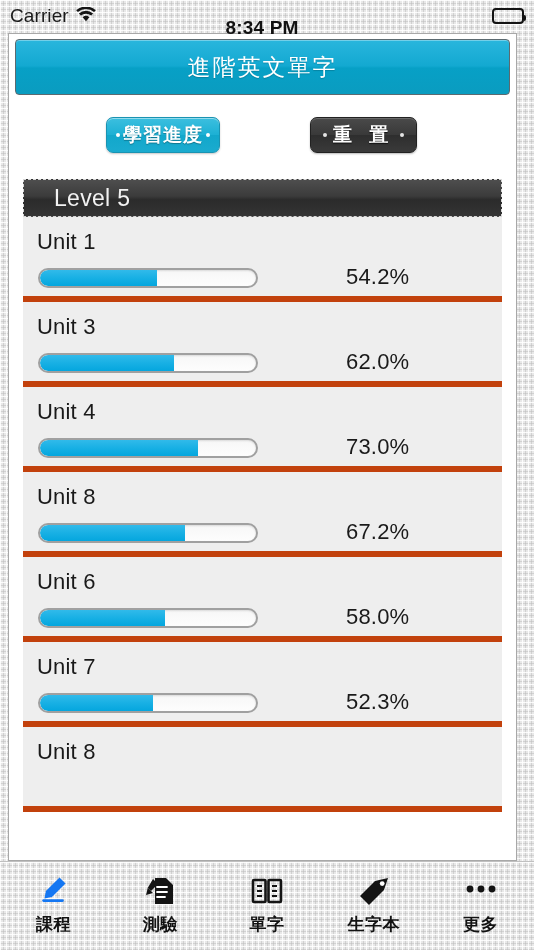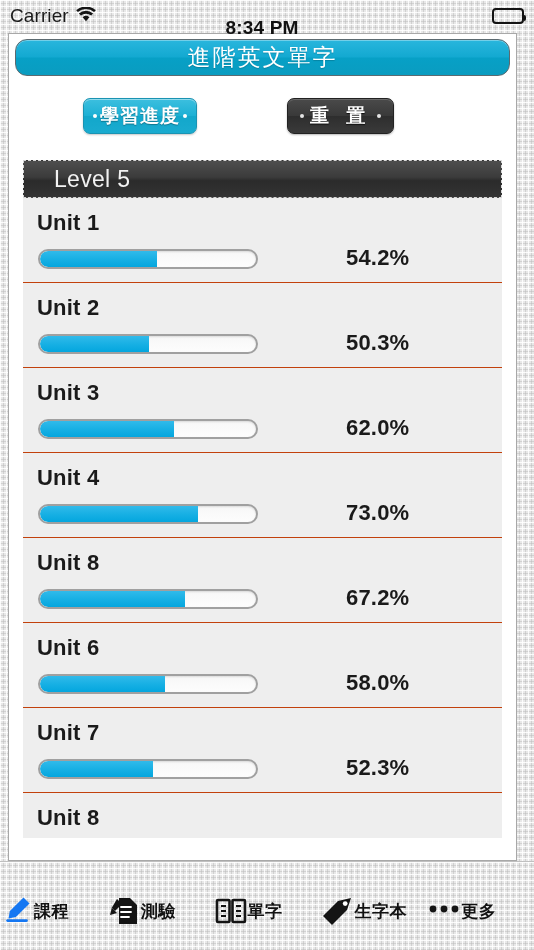--- a/index.html
+++ b/index.html
@@ -103,22 +103,22 @@
     background: #ffffff;
     border: 1px solid #a8a8a8;
     box-sizing: border-box;
     overflow: hidden;
     z-index: 5;
   }
 
   
   #title-bar {
     margin: 5px 6px 0 6px;
-    height: 37px;
-    border-radius: 12px;
+    height: 56px;
+    border-radius: 4px;
     background: linear-gradient(to bottom, #29b6dd 0%, #13a9d1 48%, #07a0c6 52%, #0a9cc0 100%);
     border: 1px solid #5c6a70;
     box-shadow: inset 0 1px 0 rgba(255,255,255,0.35);
     display: flex;
     align-items: center;
     justify-content: center;
     box-sizing: border-box;
   }
   #title-text {
     color: #ffffff;
@@ -126,21 +126,21 @@
     letter-spacing: 2px;
     text-shadow: 0 1px 1px rgba(0,0,0,0.18);
   }
 
   
   #actions {
     margin-top: 16px;
     height: 48px;
     display: flex;
     align-items: center;
-    padding-left: 74px;
+    padding-left: 97px;
     gap: 90px;
   }
   .pill-btn {
     height: 36px;
     border-radius: 7px;
     display: flex;
     align-items: center;
     justify-content: center;
     gap: 3px;
     padding: 0 9px;
@@ -194,25 +194,24 @@
     padding-left: 30px;
   }
   #level-header-text {
     color: #f2f2f2;
     font-size: 23px;
     letter-spacing: 0.3px;
   }
   .unit-row {
     height: 85px;
     background: #eeeeee;
-    border-bottom: 1px solid #c2410c;
+    border-bottom: 6px solid #c2410c;
     box-sizing: border-box;
     position: relative;
     cursor: pointer;
-    font-weight: bold;
   }
   .unit-name {
     position: absolute;
     left: 14px;
     top: 12px;
     font-size: 22px;
     color: #1a1a1a;
     letter-spacing: 0.2px;
   }
   .bar-track {
@@ -249,21 +248,21 @@
     bottom: 0;
     width: 534px;
     height: 88px;
     border-top: 1px solid #c0c0c0;
     display: flex;
     z-index: 20;
   }
   .tab-item {
     flex: 1;
     display: flex;
-    flex-direction: row;
+    flex-direction: column;
     align-items: center;
     justify-content: flex-start;
     padding-top: 9px;
     cursor: pointer;
     user-select: none;
   }
   .tab-icon {
     height: 40px;
     display: flex;
     align-items: center;
@@ -324,27 +323,20 @@
     </div>
     <div id="unit-list">
         <div class="unit-row">
           <div class="unit-name">Unit 1</div>
           <div class="bar-track">
             <div class="bar-fill" style="width: 54.2%;"></div>
           </div>
           <div class="bar-pct">54.2%</div>
         </div>
         <div class="unit-row">
-          <div class="unit-name">Unit 2</div>
-          <div class="bar-track">
-            <div class="bar-fill" style="width: 50.3%;"></div>
-          </div>
-          <div class="bar-pct">50.3%</div>
-        </div>
-        <div class="unit-row">
           <div class="unit-name">Unit 3</div>
           <div class="bar-track">
             <div class="bar-fill" style="width: 62%;"></div>
           </div>
           <div class="bar-pct">62.0%</div>
         </div>
         <div class="unit-row">
           <div class="unit-name">Unit 4</div>
           <div class="bar-track">
             <div class="bar-fill" style="width: 73%;"></div>

